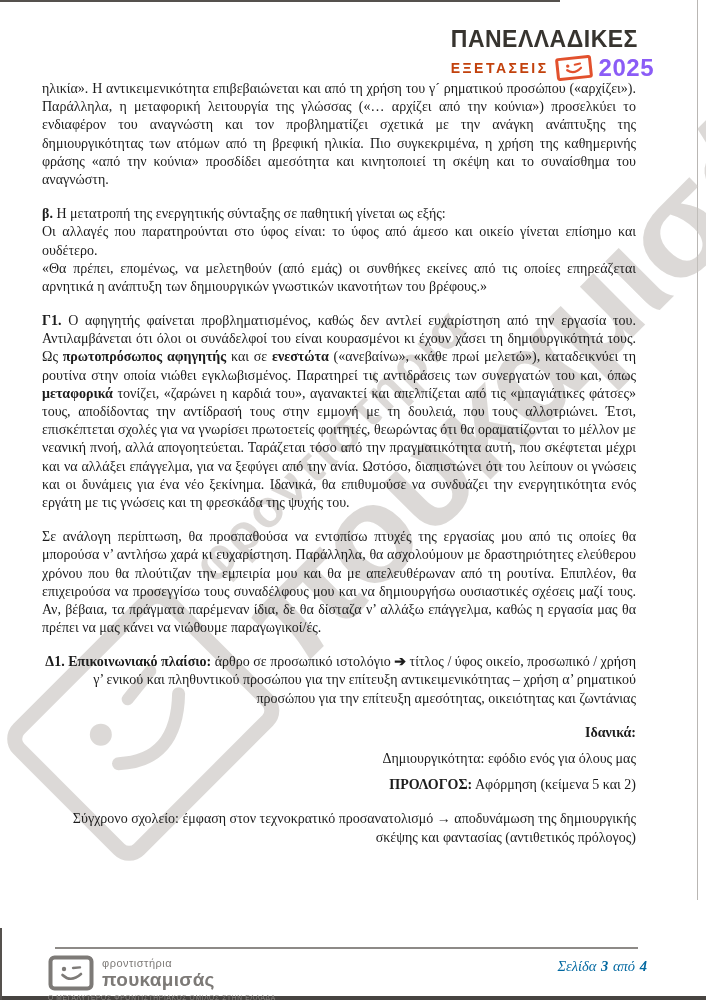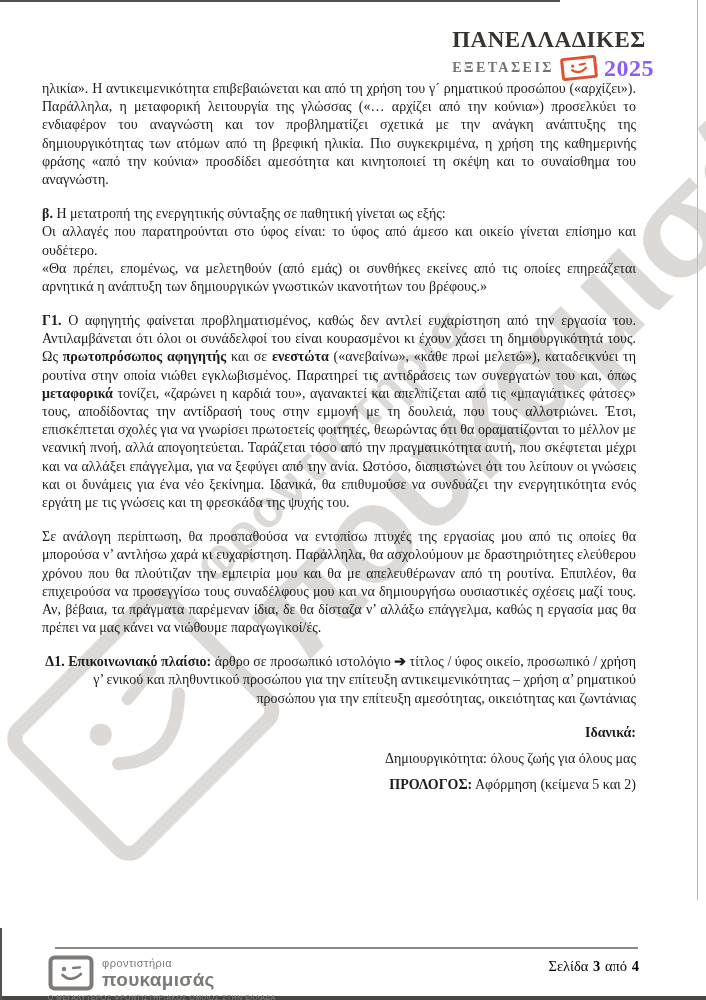--- a/index.html
+++ b/index.html
@@ -17,26 +17,26 @@
   .edge { position: absolute; background: #55514e; }
   .edge-top { top: 0; left: 0; width: 560px; height: 2px; }
   .edge-bottom { bottom: 0; left: 0; width: 706px; height: 4px; background: #474441; }
   .edge-left { left: 0; top: 928px; width: 2px; height: 72px; }
   .edge-right { right: 8px; top: 0; width: 1px; height: 900px; background: #b9b6b3; }
 
   
   .header-brand {
     position: absolute; top: 28px; right: 52px;
     display: flex; flex-direction: column; align-items: flex-start;
-    font-family: Liberation Serif, serif; line-height: 1;
+    font-family: Liberation Sans, sans-serif; line-height: 1;
     z-index: 3;
   }
   .brand-line1 { font-size: 23px; font-weight: bold; letter-spacing: 0.5px; color: #37342f; }
   .brand-line2-row { display: flex; align-items: center; gap: 5px; margin-top: 3px; }
-  .brand-line2 { font-size: 14px; font-weight: bold; letter-spacing: 2.5px; color: #737373; text-align: right; }
+  .brand-line2 { font-size: 14px; font-weight: bold; letter-spacing: 2.5px; color: #c2410c; text-align: right; }
   .brand-year { font-size: 24px; font-weight: bold; color: #8b5cf6; letter-spacing: 0.5px; }
 
   
   .watermark {
     position: absolute; left: 18px; top: 560px;
     width: 1200px; height: 280px;
     display: flex; align-items: center; gap: 34px;
     transform: rotate(-45deg); transform-origin: 150px 140px;
     color: #c7c3bf; opacity: 0.62;
     z-index: 1; pointer-events: none;
@@ -66,22 +66,22 @@
   }
   .footer-brand {
     position: absolute; top: 955px; left: 48px; z-index: 2;
     font-family: "Liberation Sans", sans-serif; color: #7d7a77;
   }
   .footer-brand-row { display: flex; align-items: center; gap: 8px; }
   .fb-small { font-size: 11px; line-height: 1; letter-spacing: 0.5px; }
   .fb-large { font-size: 19px; font-weight: bold; line-height: 1; letter-spacing: 0.3px; margin-top: 1px; }
   .fb-tagline { font-size: 6.6px; letter-spacing: 0.7px; margin-top: 3px; color: #8d8a87; }
   .page-number {
-    position: absolute; top: 958px; right: 66px; z-index: 2;
-    font-size: 14.5px; color: #000000;
+    position: absolute; top: 958px; right: 58px; z-index: 2;
+    font-size: 14.5px; color: #0369a1; font-style: italic;
   }
   .page-number b { padding: 0 1px; }
 </style>
 </head>
 <body>
 
 <div class="page">
 
   <div class="edge edge-top"></div>
   <div class="edge edge-bottom"></div>
@@ -132,24 +132,27 @@
       <div class="block justify">
         <div class="flow"><span>Σε ανάλογη περίπτωση, θα προσπαθούσα να εντοπίσω πτυχές της εργασίας μου από τις οποίες θα μπορούσα ν’ αντλήσω χαρά κι ευχαρίστηση.  Παράλληλα, θα ασχολούμουν με δραστηριότητες ελεύθερου χρόνου που θα πλούτιζαν την εμπειρία μου και θα με απελευθέρωναν από τη ρουτίνα. Επιπλέον, θα επιχειρούσα να προσεγγίσω τους συναδέλφους μου και να δημιουργήσω ουσιαστικές σχέσεις μαζί τους. Αν, βέβαια, τα πράγματα παρέμεναν ίδια, δε θα δίσταζα ν’ αλλάξω επάγγελμα, καθώς η εργασία μας θα πρέπει να μας κάνει να νιώθουμε παραγωγικοί/ές.</span></div>
       </div>
       <div class="block">
         <div class="flow"><b>Δ1. Επικοινωνιακό πλαίσιο:</b><span> άρθρο σε προσωπικό ιστολόγιο </span><b>➔</b><span> τίτλος / ύφος οικείο, προσωπικό / χρήση γ’ ενικού και πληθυντικού προσώπου για την επίτευξη αντικειμενικότητας – χρήση α’ ρηματικού προσώπου για την επίτευξη αμεσότητας, οικειότητας και ζωντάνιας</span></div>
       </div>
       <div class="block tight">
         <div class="flow"><b>Ιδανικά:</b></div>
       </div>
       <div class="block tight">
-        <div class="flow"><span>Δημιουργικότητα: όλους ζωής για όλους μας</span></div>
+        <div class="flow"><span>Δημιουργικότητα: εφόδιο ενός για όλους μας</span></div>
       </div>
       <div class="block">
         <div class="flow"><b>ΠΡΟΛΟΓΟΣ:</b><span> Αφόρμηση (κείμενα 5 και 2)</span></div>
+      </div>
+      <div class="block">
+        <div class="flow"><span>Σύγχρονο σχολείο: έμφαση στον τεχνοκρατικό προσανατολισμό → αποδυνάμωση της δημιουργικής σκέψης και φαντασίας (αντιθετικός πρόλογος)</span></div>
       </div>
     </div>
 
   <div class="footer-rule"></div>
 
   <div class="footer-brand">
     <div class="footer-brand-row">
       <svg width="46" height="36" viewBox="0 0 46 36">
         <rect x="2.5" y="2.5" width="41" height="31" rx="4" fill="none" stroke="#7d7a77" stroke-width="4"></rect>
         <circle cx="16" cy="14" r="2.2" fill="#7d7a77"></circle>

